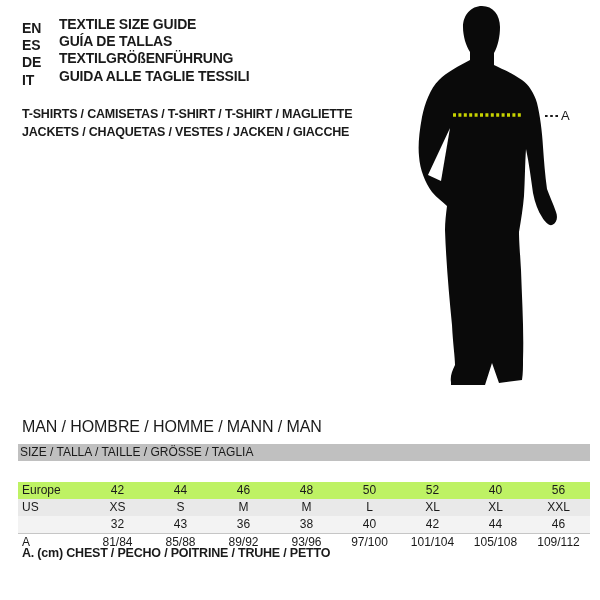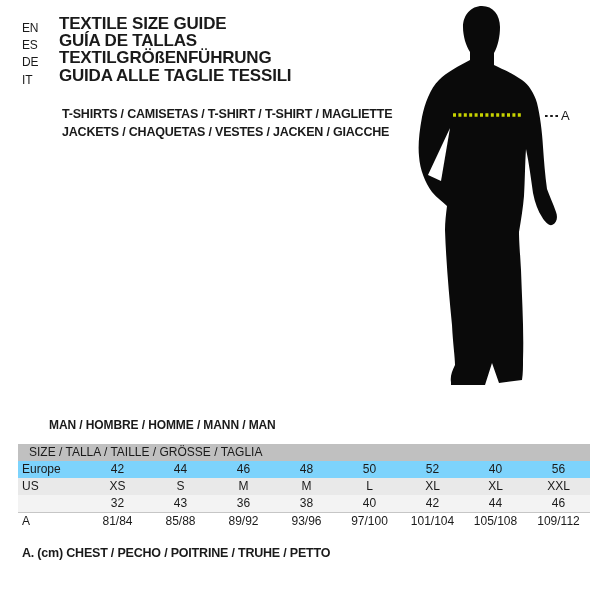--- a/index.html
+++ b/index.html
@@ -9,51 +9,51 @@
     height: 600px;
     background: #ffffff;
     font-family: "Liberation Sans", sans-serif;
     color: #1a1a1a;
     overflow: hidden;
   }
 
   
   .lang-list { position: absolute; top: 15px; left: 22px; }
   .lang-row { display: flex; height: 17.4px; align-items: center; }
-  .lang-code { width: 37px; font-weight: normal; font-size: 12px; letter-spacing: -0.2px; margin-top: 8px; }
-  .lang-label { font-weight: bold; font-size: 17px; letter-spacing: -0.2px; white-space: nowrap; }
+  .lang-code { width: 37px; font-weight: bold; font-size: 14px; letter-spacing: -0.2px; margin-top: 8px; }
+  .lang-label { font-weight: bold; font-size: 14px; letter-spacing: -0.2px; white-space: nowrap; }
 
   
-  .categories { position: absolute; top: 106px; left: 22px; margin-left: 40px; }
+  .categories { position: absolute; top: 106px; left: 22px; }
   .category-line { font-weight: bold; font-size: 12.5px; letter-spacing: -0.2px; line-height: 17.5px; white-space: nowrap; }
 
   
   .figure-svg { position: absolute; left: 405px; top: 3px; }
   .marker-a {
     position: absolute; left: 561px; top: 108px;
     font-size: 13px; font-weight: normal; color: #1a1a1a;
   }
 
   
   .section-title {
     position: absolute; left: 22px; top: 418px;
-    font-weight: bold; font-size: 12px; letter-spacing: -0.1px; white-space: nowrap; margin-left: 27px;
+    font-weight: normal; font-size: 16px; letter-spacing: -0.1px; white-space: nowrap;
   }
 
   
   .size-table { position: absolute; left: 18px; top: 444px; width: 572px; font-size: 12px; }
   .table-header {
     height: 17px; line-height: 17px;
     background: #c0c0c0; color: #1a1a1a;
-    padding-left: 11px; font-size: 12px; white-space: nowrap;
+    padding-left: 2px; font-size: 12px; white-space: nowrap;
   }
   .t-row { display: flex; height: 17px; line-height: 17px; align-items: center; }
   .t-label { width: 64px; padding-left: 4px; }
   .t-cell { flex: 1; text-align: center; }
-  .row-0 { background: #7dd3fc; }
+  .row-0 { background: #bef264; margin-top: 21px; }
   .row-1 { background: #e9e9e9; justify-content: flex-end; }
   .row-2 { background: #f3f3f3; }
   .row-3 { background: #ffffff; border-top: 1px solid #c6c6c6; }
 
   
   .footnote {
     position: absolute; left: 22px; top: 546px;
     font-weight: bold; font-size: 12.5px; letter-spacing: -0.2px; white-space: nowrap; text-align: center;
   }
 </style>

